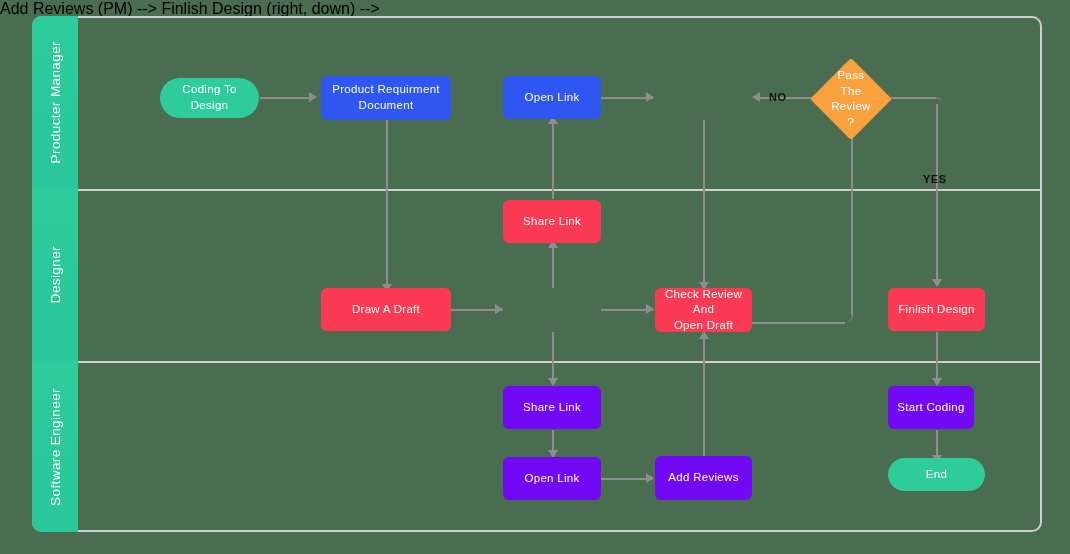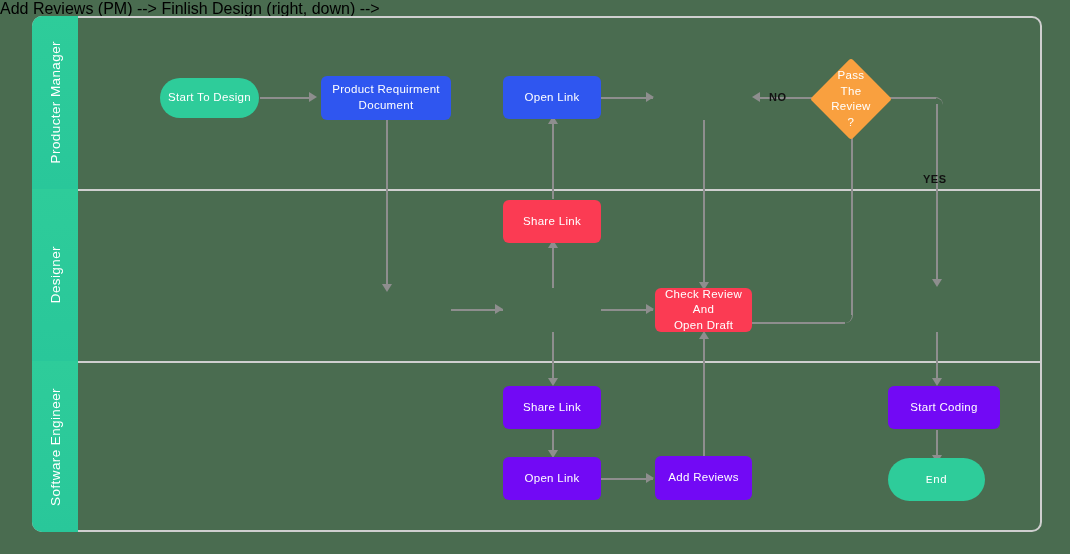--- a/index.html
+++ b/index.html
@@ -234,21 +234,21 @@
   <div class="arrowhead down" style="left:932px;top:378px;"></div>
 
   
   <div class="conn v" style="left:936px;top:430px;height:28px;"></div>
   <div class="arrowhead down" style="left:932px;top:455px;"></div>
 
   
 
   
   <div class="node pill" style="left:160px;top:78px;width:99px;height:40px;background:#2ecc9a;">
-    <span>Start To Design</span>
+    <span>Coding To Design</span>
   </div>
 
   <div class="node rect" style="left:321px;top:76px;width:130px;height:44px;background:#2f56f0;">
     <span>Product Requirment
 Document</span>
   </div>
 
   <div class="node rect" style="left:503px;top:76px;width:98px;height:43px;background:#2f56f0;">
     <span>Open Link</span>
   </div>
@@ -257,42 +257,48 @@
   <div class="node diamond" style="left:822px;top:70px;width:58px;height:58px;background:#f9a03f;">
     <span class="diamond-text">Pass The
 Review ?</span>
   </div>
 
   
   <div class="node rect" style="left:503px;top:200px;width:98px;height:43px;background:#fb3b53;">
     <span>Share Link</span>
   </div>
 
+  <div class="node rect" style="left:321px;top:288px;width:130px;height:43px;background:#fb3b53;">
+    <span>Draw A Draft</span>
+  </div>
 
 
   <div class="node rect" style="left:655px;top:288px;width:97px;height:44px;background:#fb3b53;">
     <span>Check Review And
 Open Draft</span>
   </div>
 
+  <div class="node rect" style="left:888px;top:288px;width:97px;height:43px;background:#fb3b53;">
+    <span>Finlish Design</span>
+  </div>
 
   
   <div class="node rect" style="left:503px;top:386px;width:98px;height:43px;background:#7209f5;">
     <span>Share Link</span>
   </div>
 
   <div class="node rect" style="left:503px;top:457px;width:98px;height:43px;background:#7209f5;">
     <span>Open Link</span>
   </div>
 
   <div class="node rect" style="left:655px;top:456px;width:97px;height:44px;background:#7209f5;">
     <span>Add Reviews</span>
   </div>
 
-  <div class="node rect" style="left:888px;top:386px;width:112px;height:43px;background:#7209f5;">
+  <div class="node rect" style="left:888px;top:386px;width:86px;height:43px;background:#7209f5;">
     <span>Start Coding</span>
   </div>
 
-  <div class="node pill" style="left:888px;top:458px;width:97px;height:43px;background:#2ecc9a;font-family:Liberation Mono, monospace;">
+  <div class="node pill" style="left:888px;top:458px;width:97px;height:33px;background:#2ecc9a;">
     <span>End</span>
   </div>
 
 </div>
 
 </body></html>

